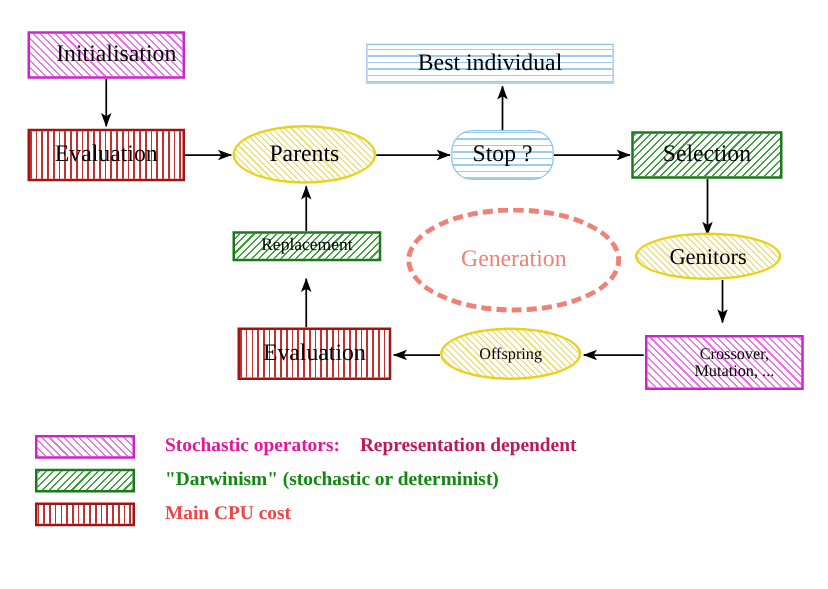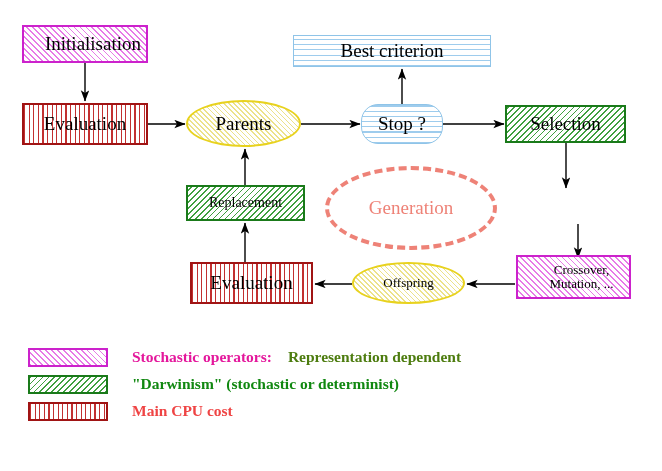--- a/index.html
+++ b/index.html
@@ -190,51 +190,54 @@
 
   <div class="node fill-yellow-ellipse" id="node-parents" style="left: 186px; top: 100px; width: 115px; height: 47px; font-size: 19px;">
     <span class="node-label">Parents</span>
   </div>
 
   <div class="node fill-blue rounded-box" id="node-stop" style="left: 361px; top: 104px; width: 82px; height: 40px; font-size: 19px;">
     <span class="node-label">Stop ?</span>
   </div>
 
   <div class="node fill-blue" id="node-best-individual" style="left: 293px; top: 35px; width: 198px; height: 32px; font-size: 19px;">
-    <span class="node-label">Best criterion</span>
+    <span class="node-label">Best individual</span>
   </div>
 
   <div class="node fill-green" id="node-selection" style="left: 505px; top: 105px; width: 121px; height: 38px; font-size: 19px;">
     <span class="node-label">Selection</span>
   </div>
 
-
-  <div class="node fill-magenta" id="node-crossover" style="left: 516px; top: 255px; width: 115px; height: 44px; font-size: 13px;">
+  <div class="node fill-yellow-ellipse" id="node-genitors" style="left: 508px; top: 186px; width: 117px; height: 38px; font-size: 18px;">
+    <span class="node-label">Genitors</span>
+  </div>
+
+  <div class="node fill-magenta" id="node-crossover" style="left: 516px; top: 268px; width: 127px; height: 44px; font-size: 13px;">
     <span class="node-label">Crossover,
 Mutation, ...</span>
   </div>
 
   <div class="node fill-yellow-ellipse" id="node-offspring" style="left: 352px; top: 262px; width: 113px; height: 42px; font-size: 13px;">
     <span class="node-label">Offspring</span>
   </div>
 
   <div class="node fill-red" id="node-evaluation-bot" style="left: 190px; top: 262px; width: 123px; height: 42px; font-size: 19px;">
     <span class="node-label">Evaluation</span>
   </div>
 
-  <div class="node fill-green" id="node-replacement" style="left: 186px; top: 185px; width: 119px; height: 36px; font-size: 14px;">
+  <div class="node fill-green" id="node-replacement" style="left: 186px; top: 185px; width: 119px; height: 24px; font-size: 14px;">
     <span class="node-label">Replacement</span>
   </div>
 
   <div id="legend">
 
     <div class="legend-row" id="legend-row-0" style="left:28px; top:348px;">
       <div class="legend-swatch fill-magenta"></div>
       <div class="legend-text" id="legend-text-0" style="color: rgb(228, 23, 156);">Stochastic operators:</div>
-      <div class="legend-text legend-text-2" id="legend-text2-0" style="color: #4d7c0f; margin-left: 16px;">Representation dependent</div>
+      <div class="legend-text legend-text-2" id="legend-text2-0" style="color: #be185d; margin-left: 16px;">Representation dependent</div>
     </div>
 
     <div class="legend-row" id="legend-row-1" style="left:28px; top:375px;">
       <div class="legend-swatch fill-green"></div>
       <div class="legend-text" id="legend-text-1" style="color: rgb(17, 136, 17);">"Darwinism" (stochastic or determinist)</div>
     </div>
 
     <div class="legend-row" id="legend-row-2" style="left:28px; top:402px;">
       <div class="legend-swatch fill-red"></div>
       <div class="legend-text" id="legend-text-2" style="color: #ef4444;">Main CPU cost</div>

